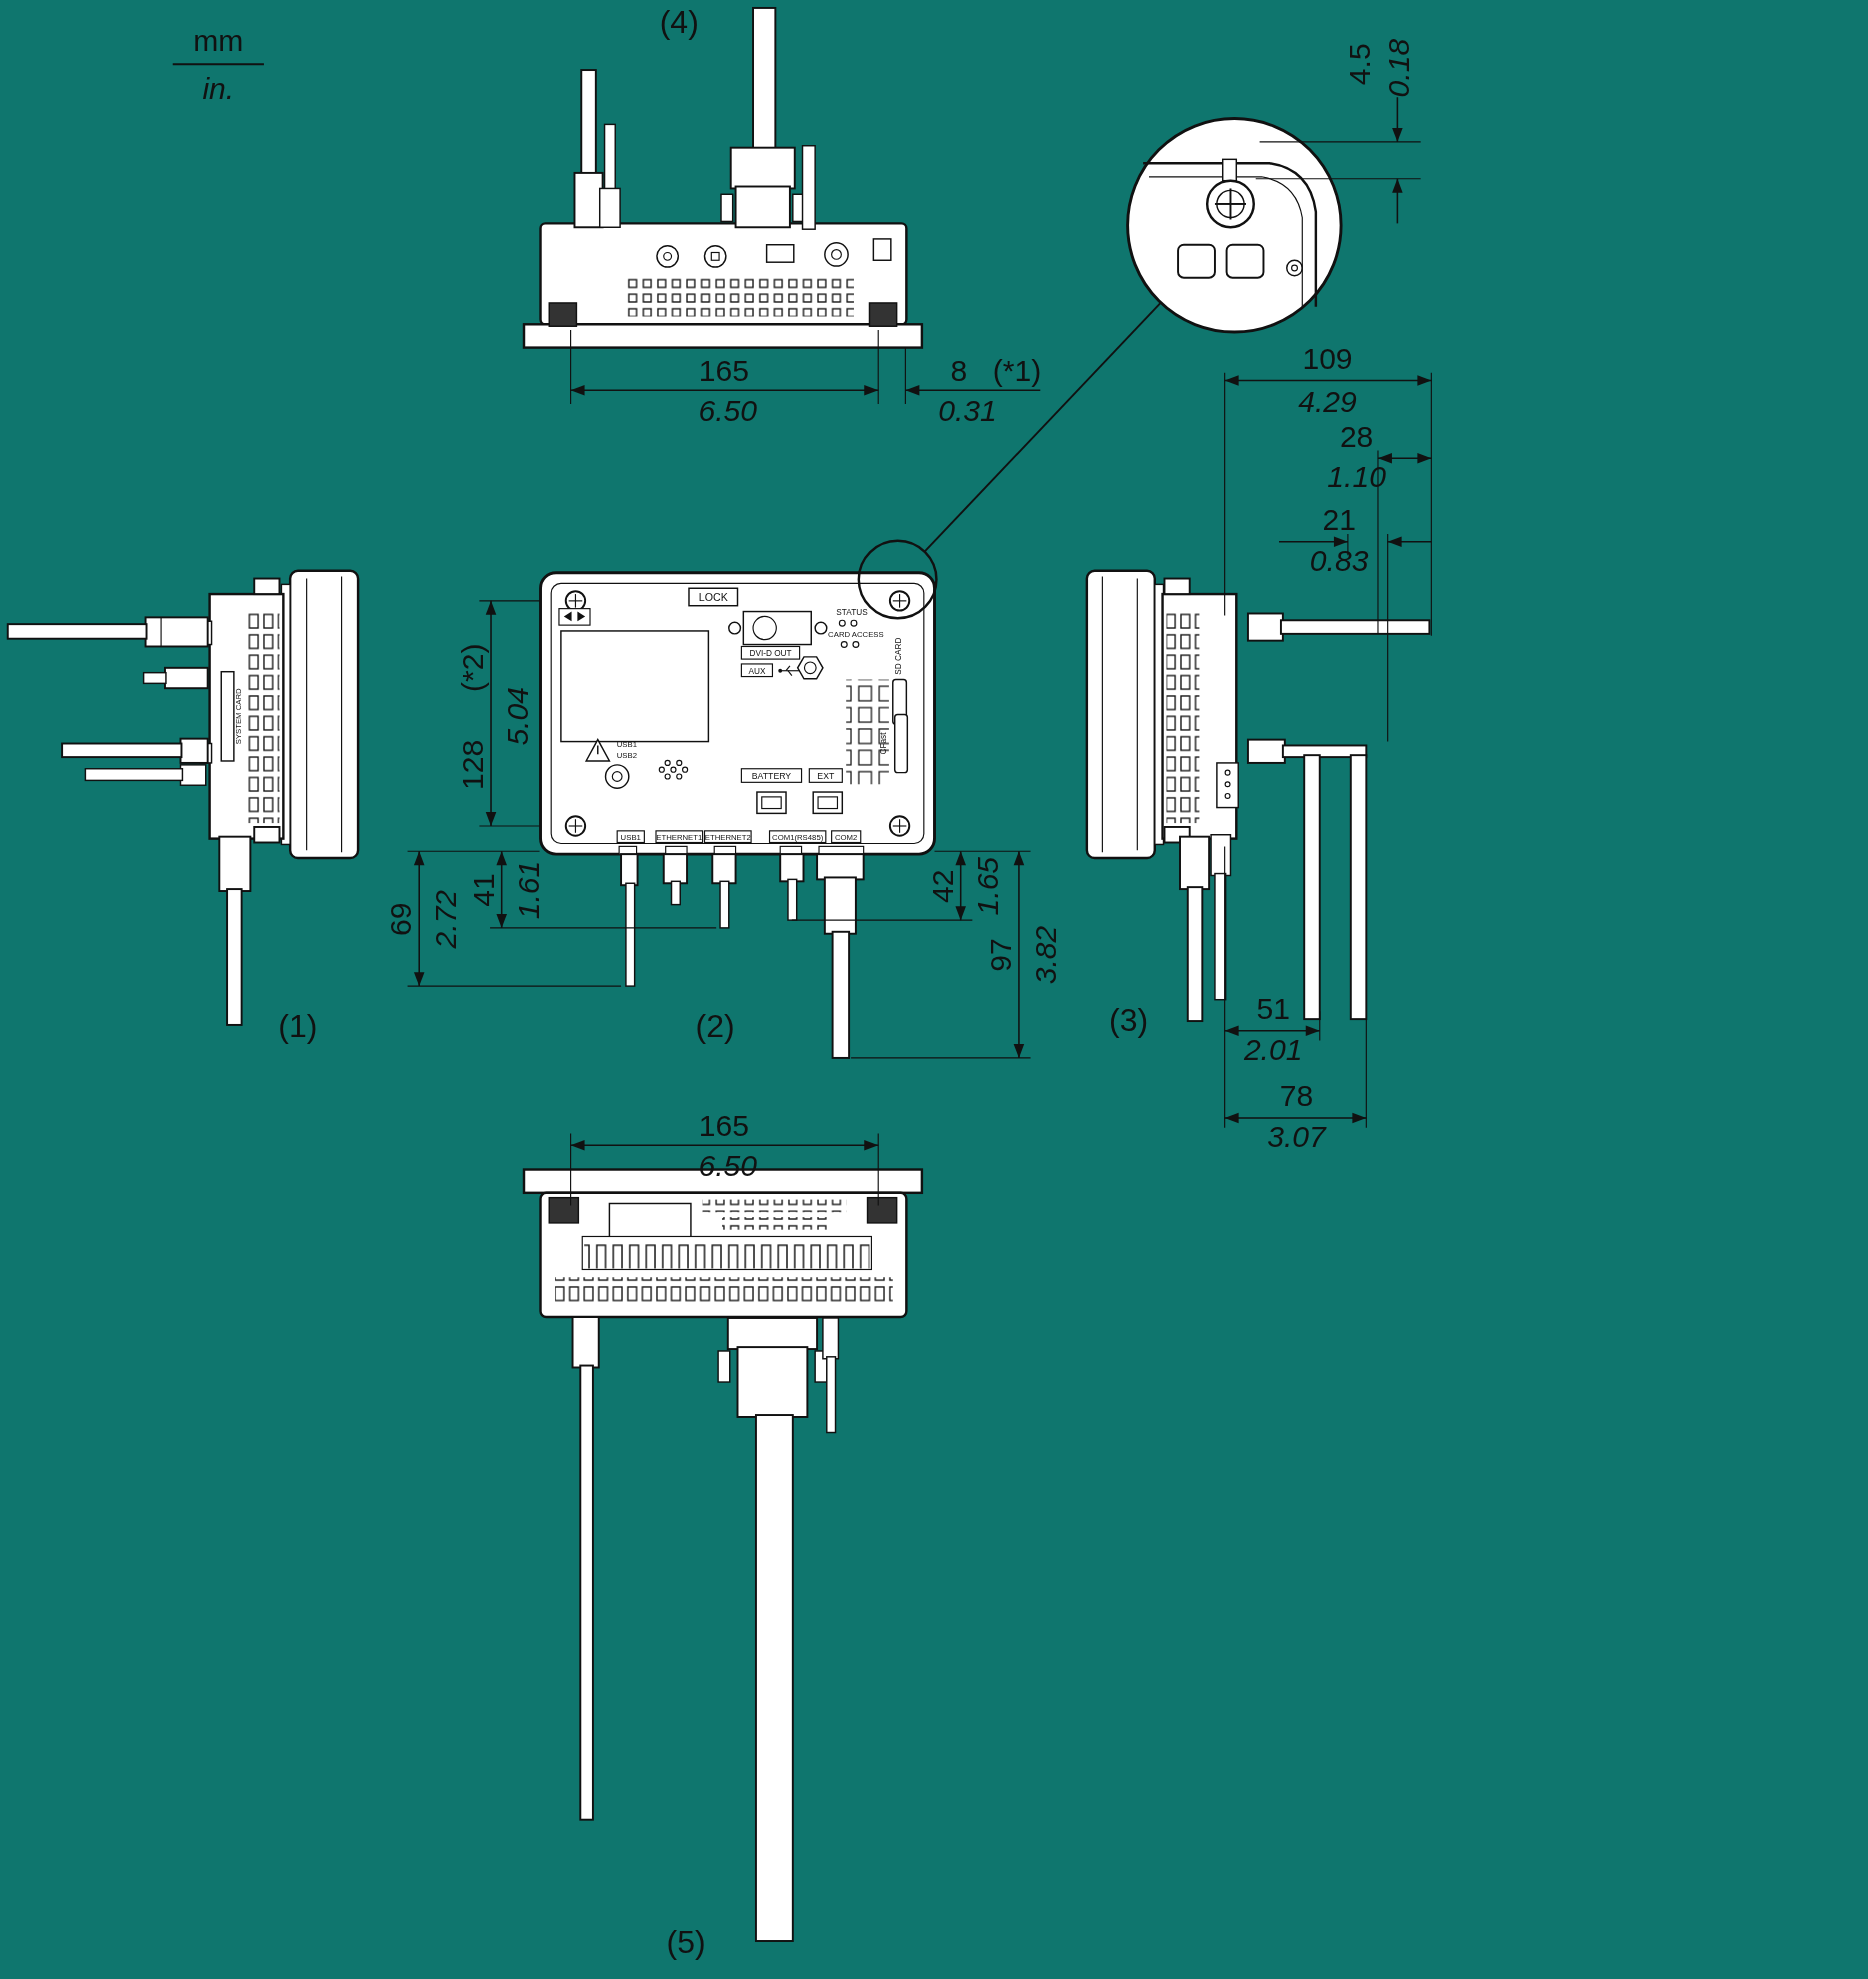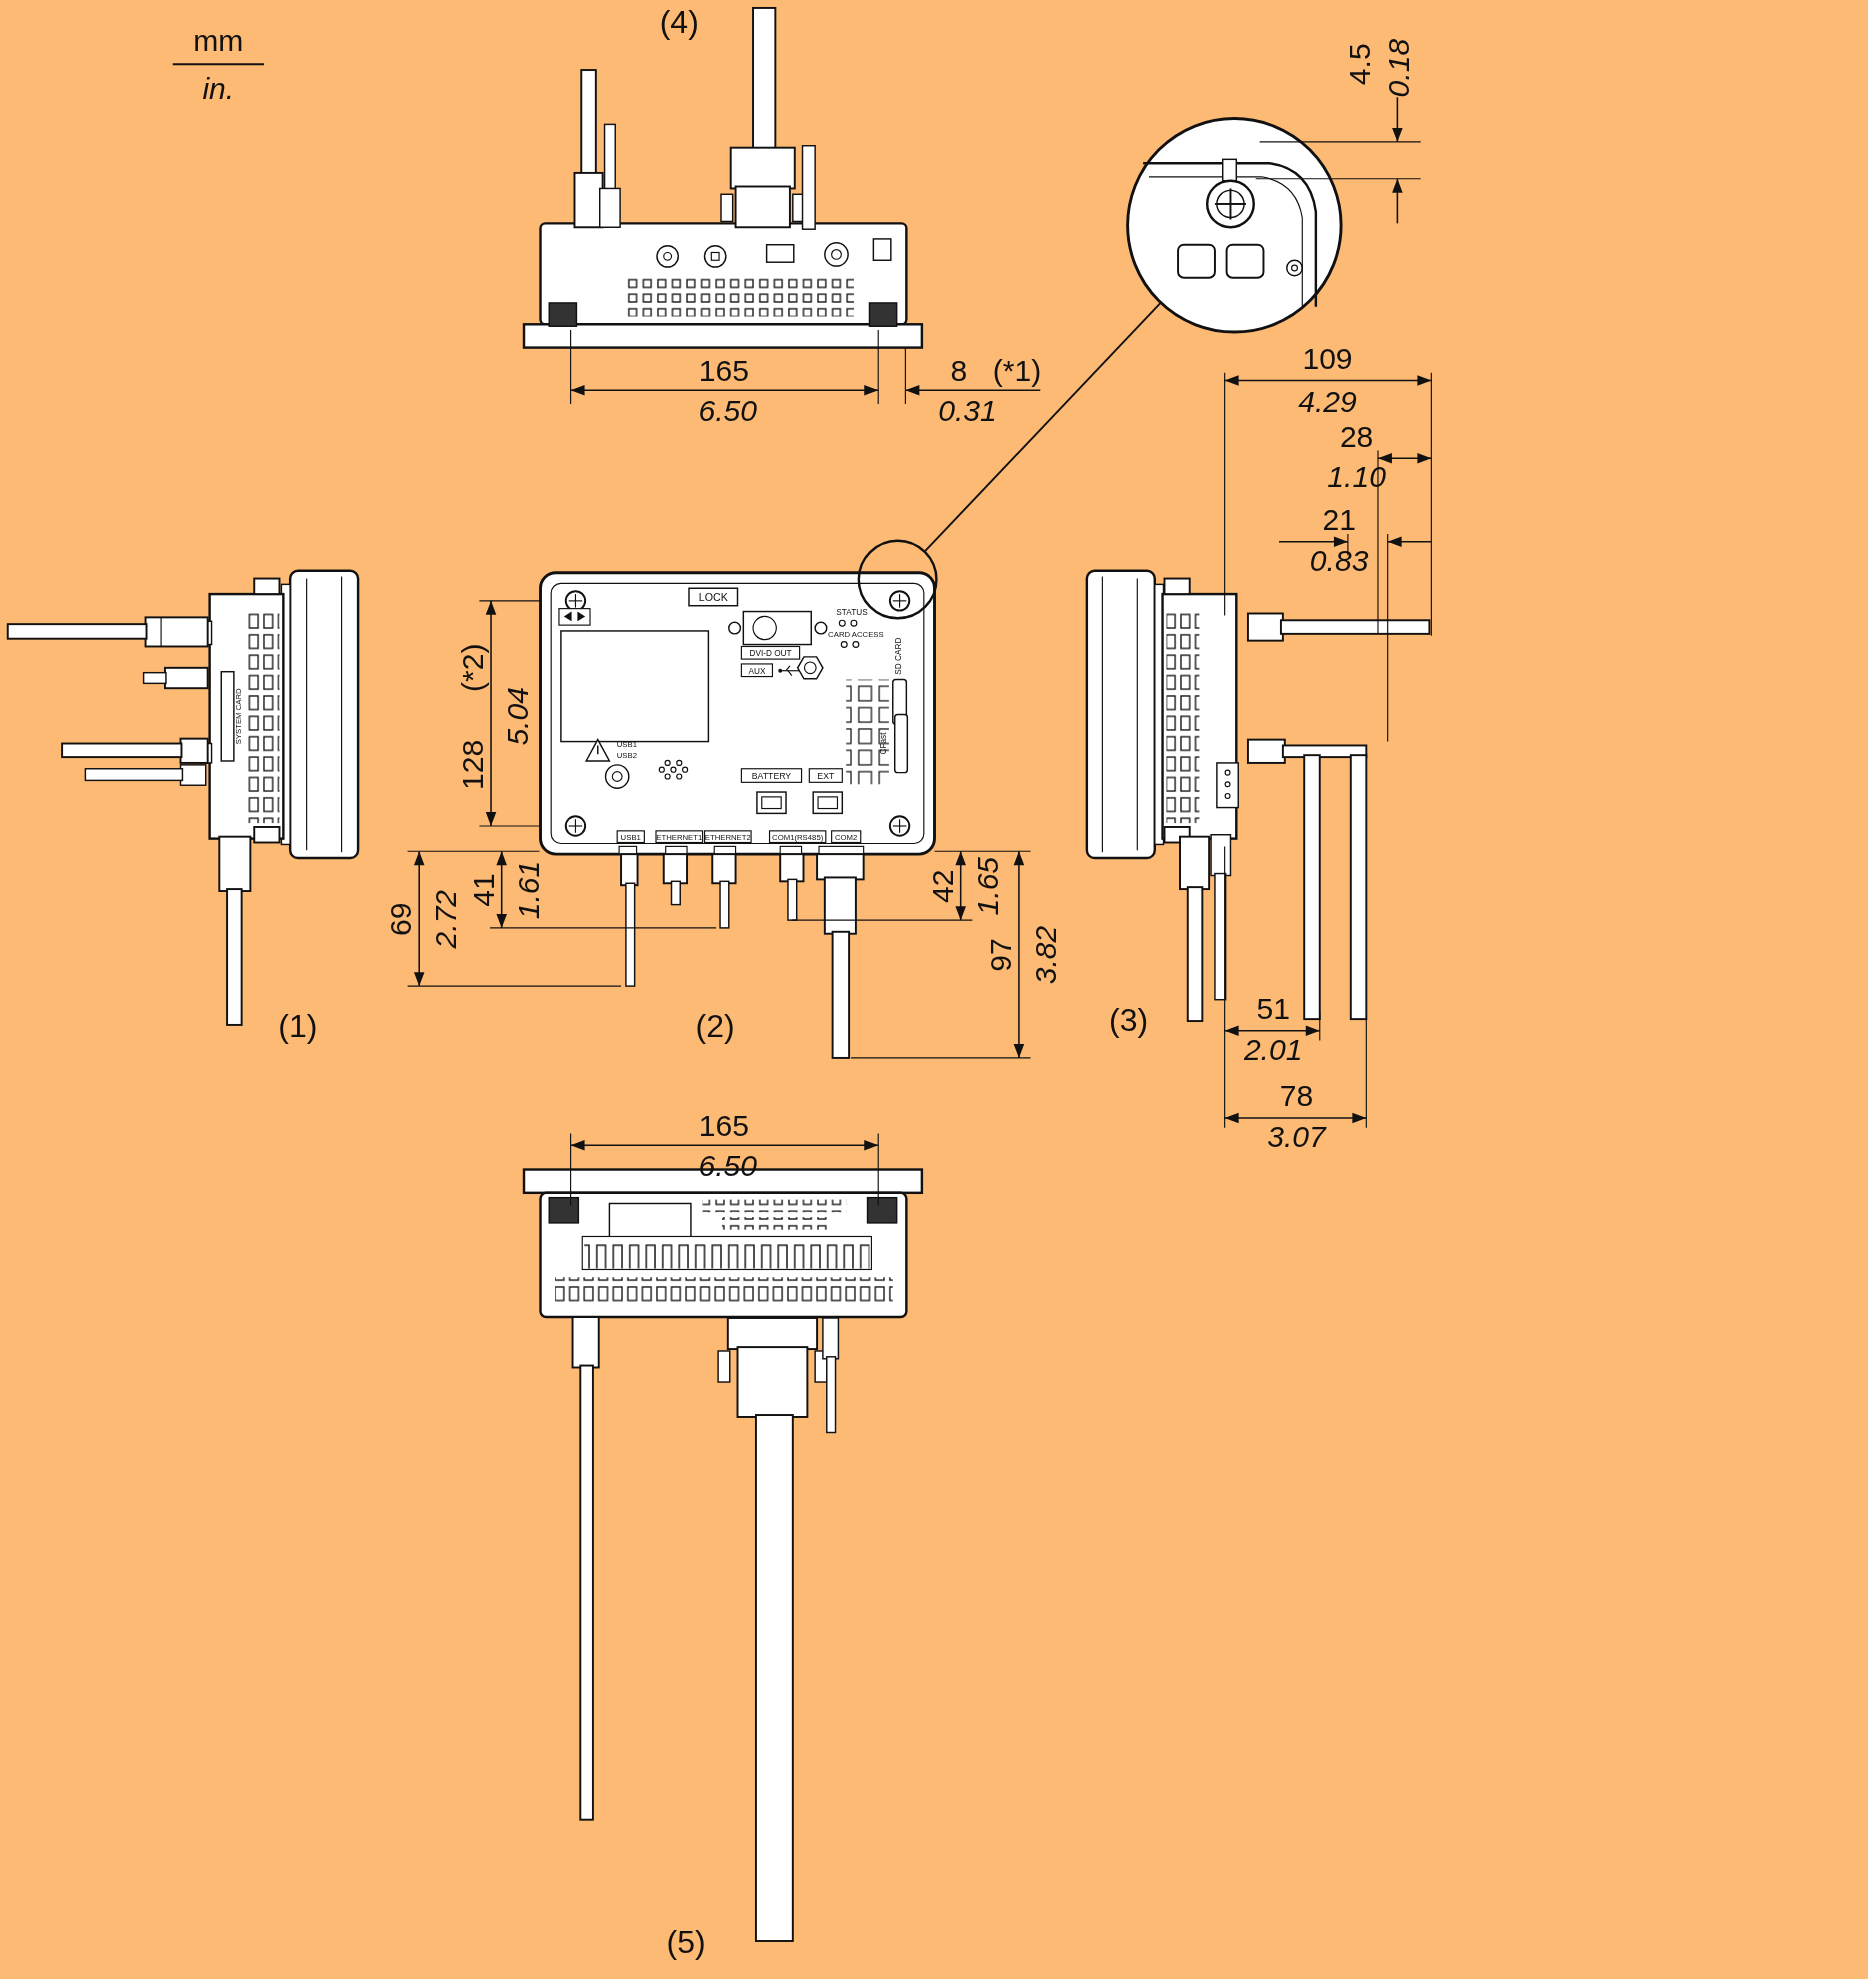--- a/index.html
+++ b/index.html
@@ -1,16 +1,16 @@
 <!DOCTYPE html>
 <html><head>
 <meta charset="utf-8">
 <style>
   html,body{margin:0;padding:0;background:#fff}
-  .wrap{width:1869px;height:1980px;position:relative;background:#fdba74}
+  .wrap{width:1869px;height:1980px;position:relative;background:#0f766e}
   svg{display:block}
   text{font-family:"Liberation Sans",sans-serif;fill:#111;text-anchor:middle}
   .dim{font-size:31px}
   .vlab{font-size:33px}
   .i{font-style:italic}
   .t8{font-size:8px}
   .t85{font-size:8.5px}
   .t9{font-size:9px}
   .t11{font-size:11px}
   .s3{stroke:#111;stroke-width:3;fill:none}

